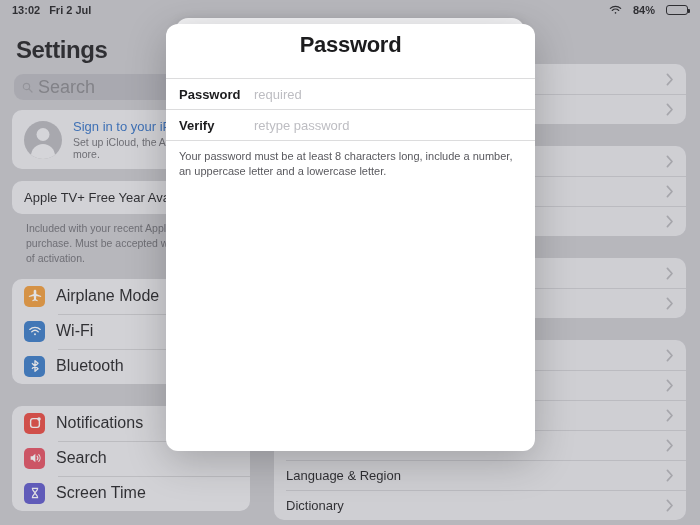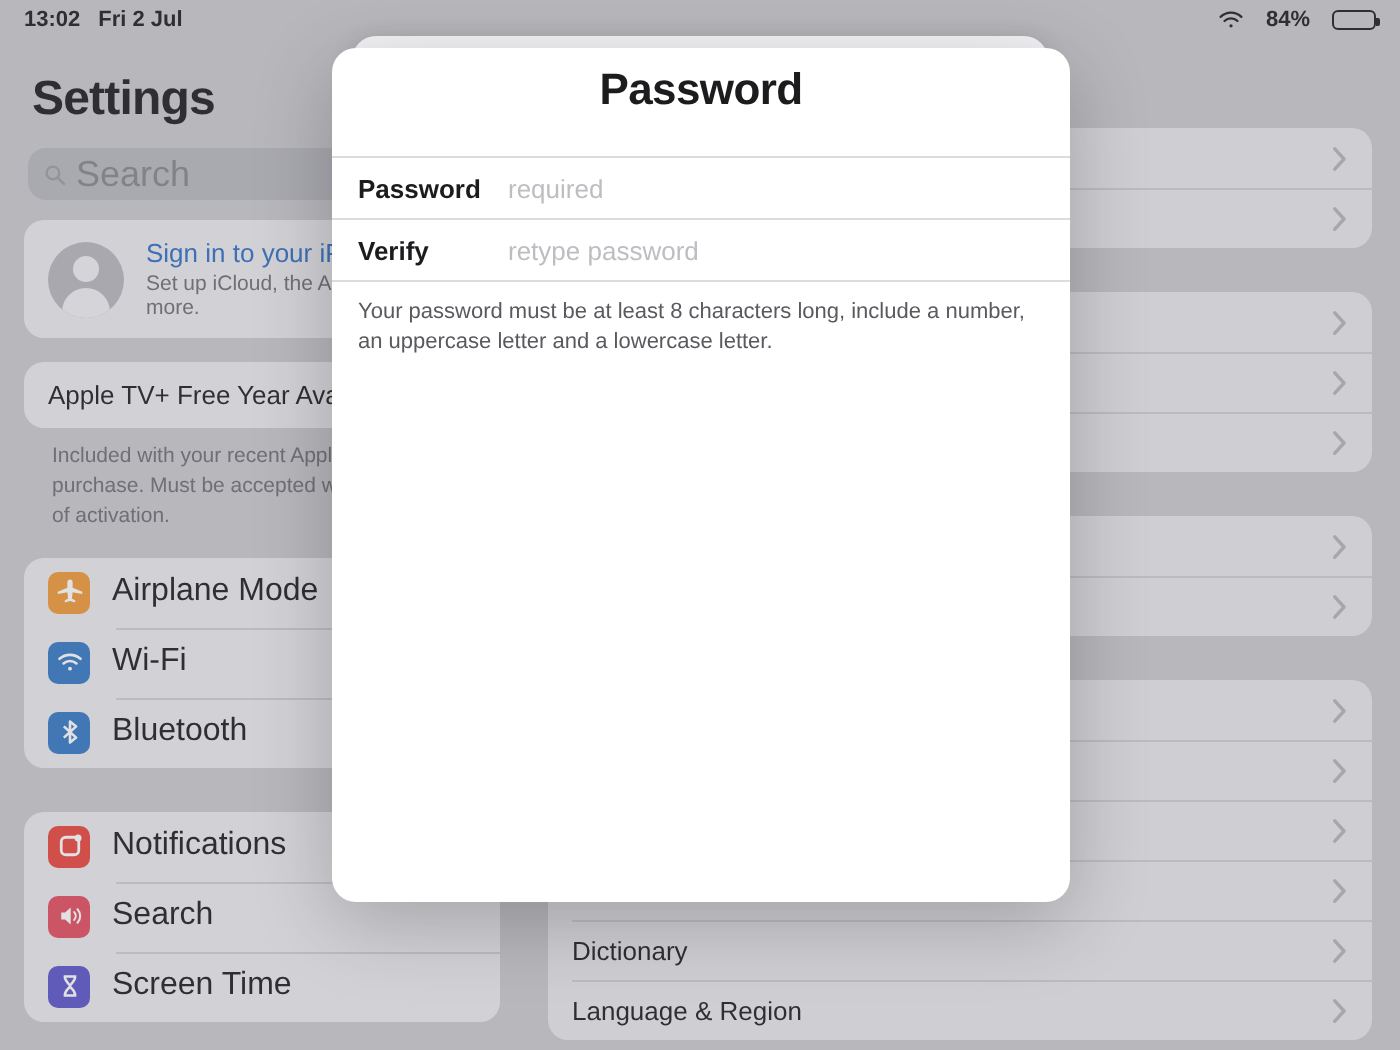--- a/index.html
+++ b/index.html
@@ -382,29 +382,29 @@
         </div>
       <div class="d-row">
           <span></span>
         <span class="chev">
             <svg viewBox="0 0 8 13" fill="none" stroke="currentColor" stroke-width="1.7" stroke-linecap="round" stroke-linejoin="round">
               <path d="M1.4 1.4L6 6.5 1.4 11.6"></path>
             </svg>
           </span>
         </div>
       <div class="d-row">
+          <span>Language &amp; Region</span>
+        <span class="chev">
+            <svg viewBox="0 0 8 13" fill="none" stroke="currentColor" stroke-width="1.7" stroke-linecap="round" stroke-linejoin="round">
+              <path d="M1.4 1.4L6 6.5 1.4 11.6"></path>
+            </svg>
+          </span>
+        </div>
+      <div class="d-row">
           <span>Dictionary</span>
-        <span class="chev">
-            <svg viewBox="0 0 8 13" fill="none" stroke="currentColor" stroke-width="1.7" stroke-linecap="round" stroke-linejoin="round">
-              <path d="M1.4 1.4L6 6.5 1.4 11.6"></path>
-            </svg>
-          </span>
-        </div>
-      <div class="d-row">
-          <span>Language &amp; Region</span>
         <span class="chev">
             <svg viewBox="0 0 8 13" fill="none" stroke="currentColor" stroke-width="1.7" stroke-linecap="round" stroke-linejoin="round">
               <path d="M1.4 1.4L6 6.5 1.4 11.6"></path>
             </svg>
           </span>
         </div>
     </div>
   </div>
 </div>
 

